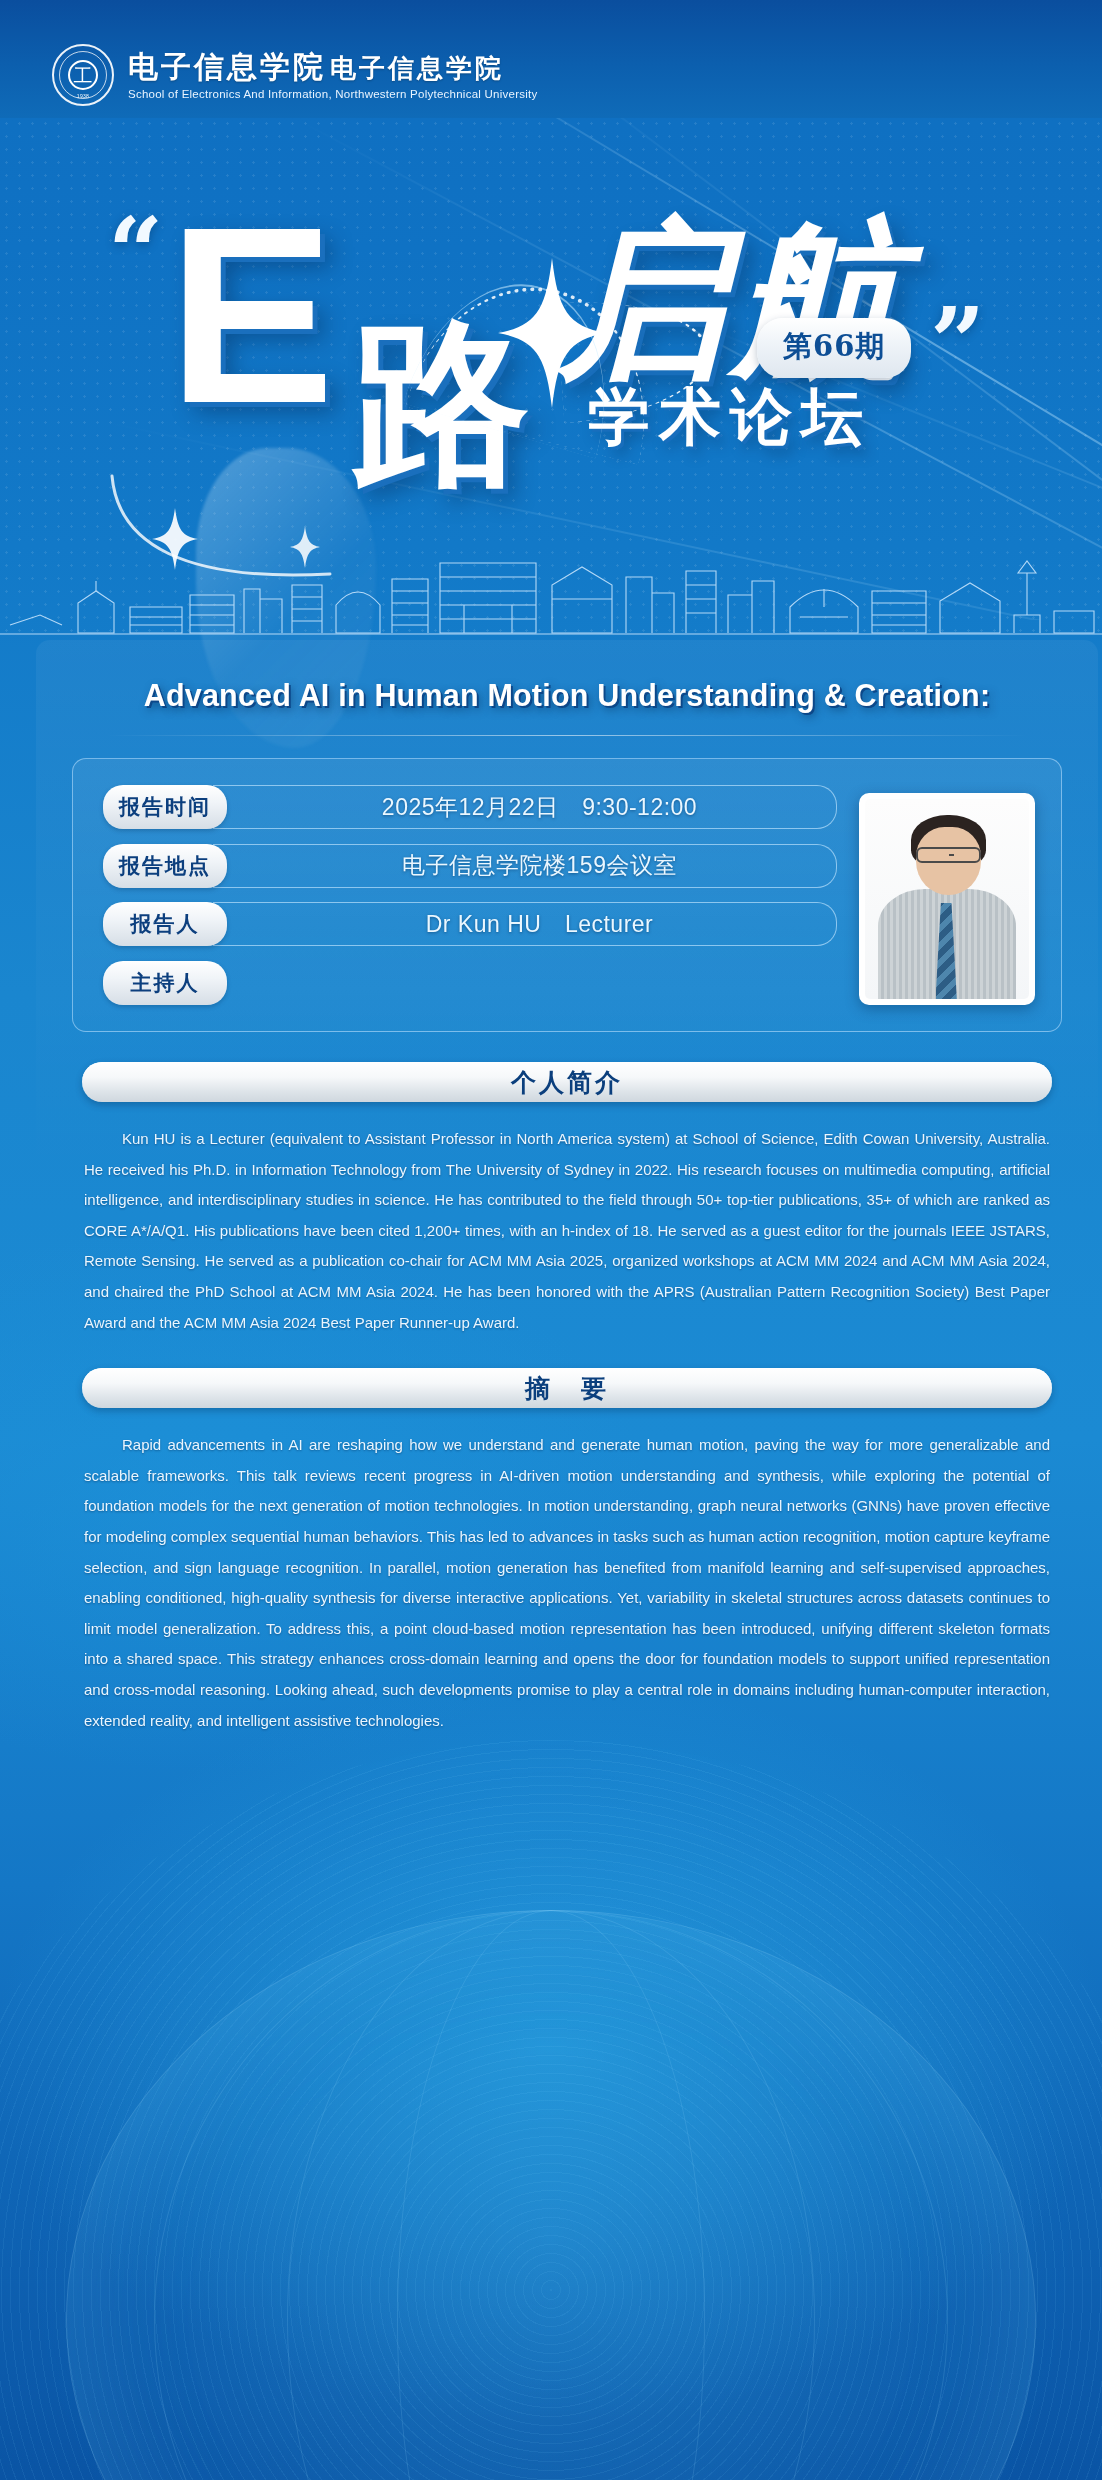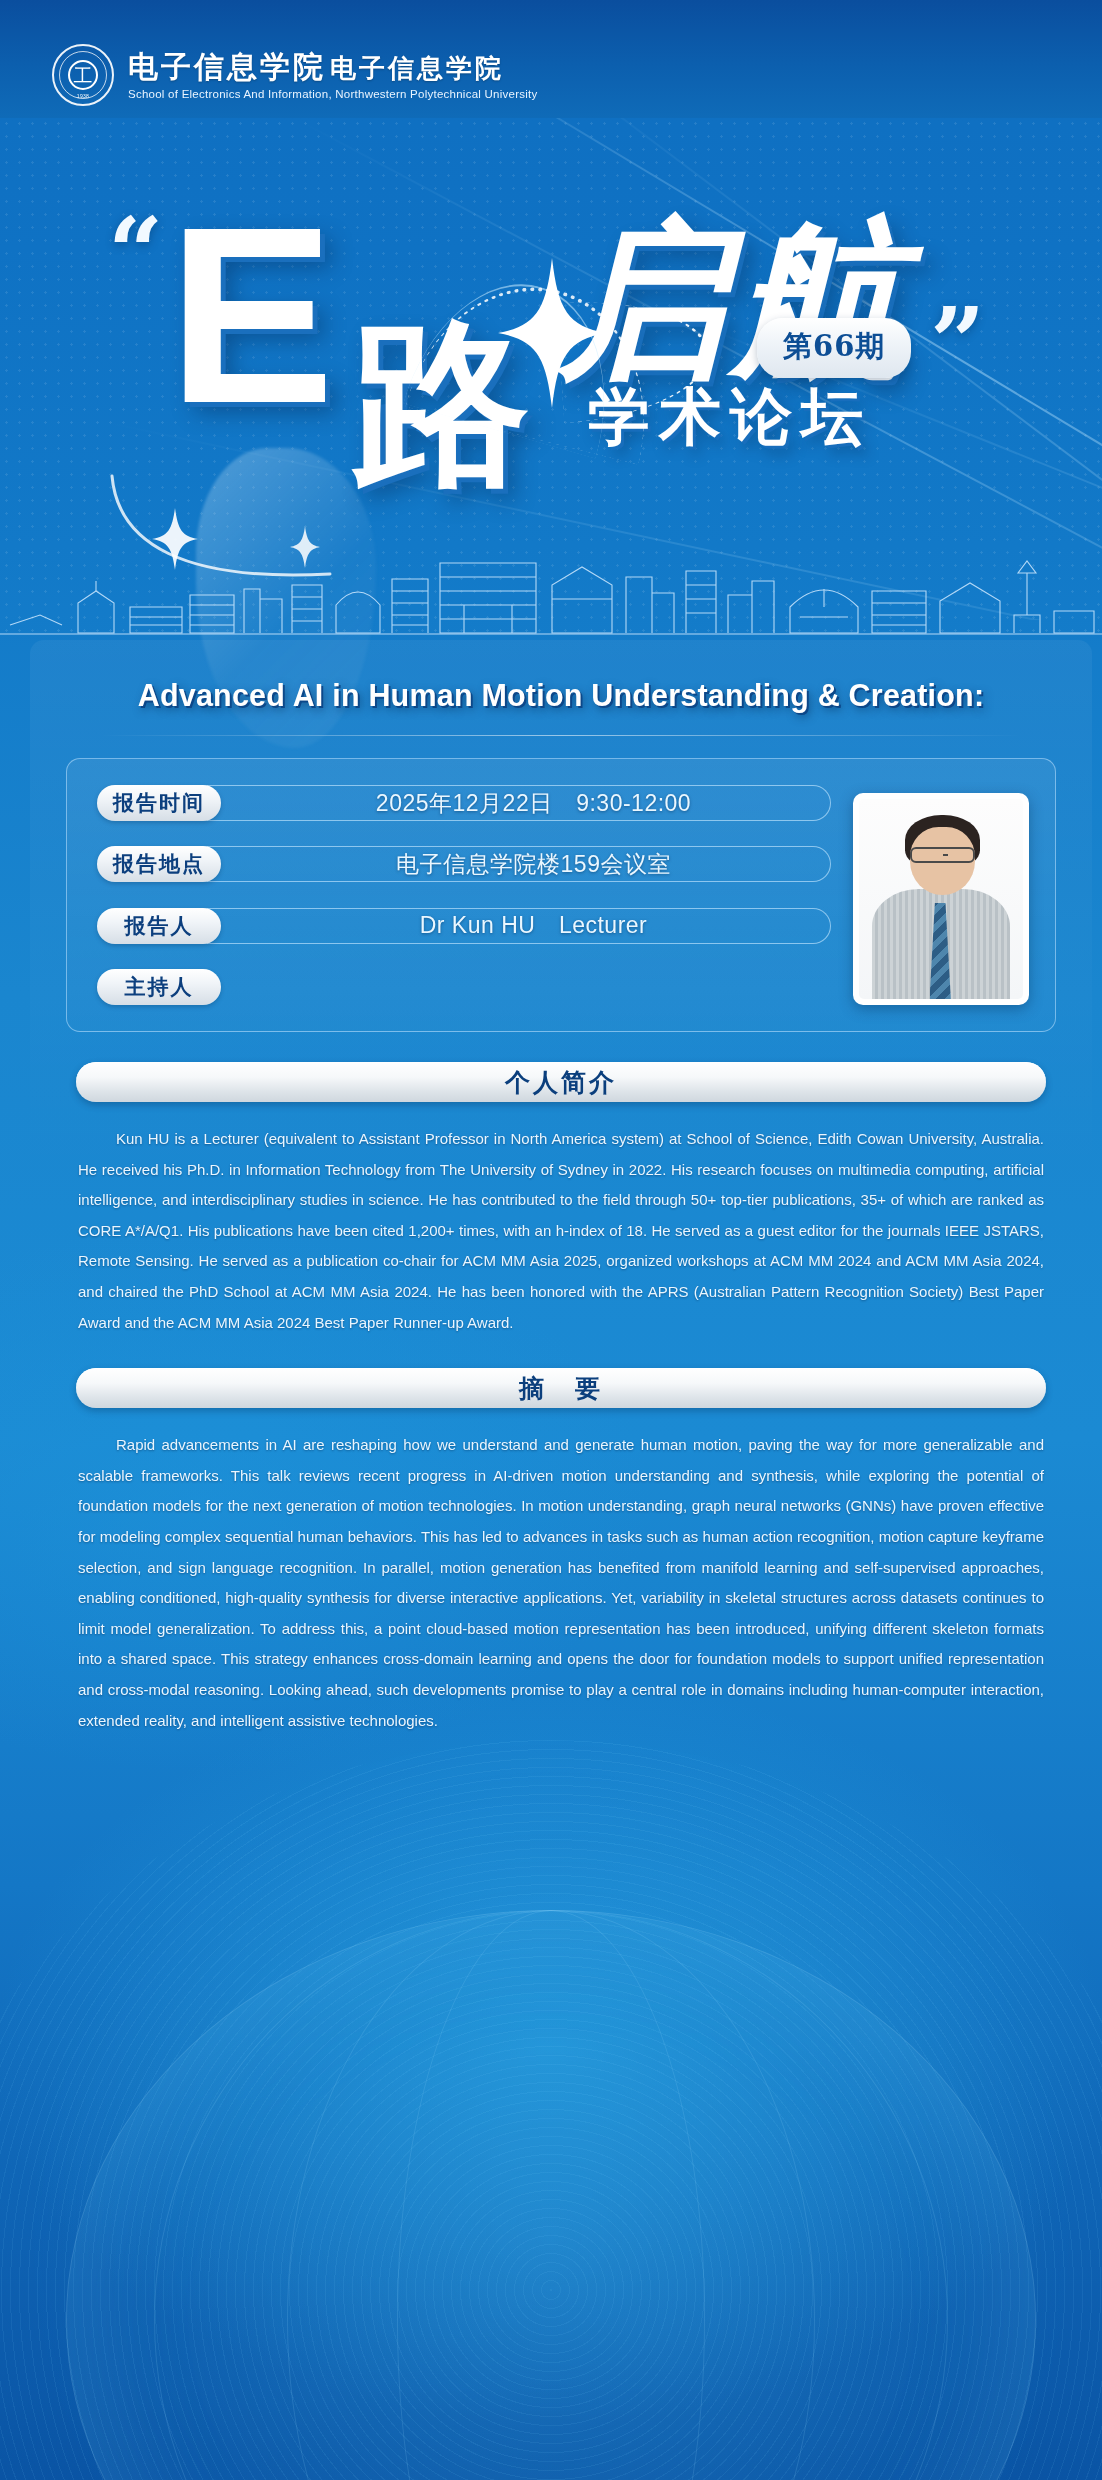--- a/index.html
+++ b/index.html
@@ -168,21 +168,21 @@
     filter:blur(1.5px); pointer-events:none;
   }
 
   
   #skyline{
     position:absolute; left:0; top:555px; width:100%; height:85px; pointer-events:none;
   }
 
   
   #content{
-    position:absolute; left:30px; top:640px; width:1062px; height:1790px;
+    position:absolute; left:36px; top:640px; width:1062px; height:1790px;
     border-radius:14px;
     background:linear-gradient(180deg,rgba(255,255,255,.05),rgba(255,255,255,0) 30%);
   }
 
   #talkTitle{
     margin:33px 46px 0; text-align:center; color:#ffffff;
     font-size:30.5px; font-weight:bold; line-height:44px; letter-spacing:.2px;
     font-family:"Liberation Sans","DejaVu Sans",sans-serif;
     text-shadow:2px 2px 0 rgba(12,70,135,.95), 3px 4px 9px rgba(3,40,82,.55);
   }
@@ -193,21 +193,21 @@
 
   
   #infoPanel{
     margin:22px 36px 0; position:relative;
     border:1px solid rgba(190,225,255,.55); border-radius:14px;
     padding:26px 26px 26px 30px; min-height:258px;
     background:linear-gradient(180deg,rgba(255,255,255,.07),rgba(255,255,255,.02));
     display:flex; gap:22px;
   }
   #infoRows{ flex:1; display:flex; flex-direction:column; justify-content:space-between; gap:12px; }
-  .row{ display:flex; align-items:stretch; height:36px; }
+  .row{ display:flex; align-items:stretch; height:44px; }
   .row-label{
     width:124px; flex:none; border-radius:20px;
     background:linear-gradient(180deg,#ffffff 0%,#f0f4f8 40%,#d6dee6 100%);
     color:#0c3f7e; font-size:21px; font-weight:bold; letter-spacing:2px;
     display:flex; align-items:center; justify-content:center;
     font-family:"DejaVu Serif","Liberation Serif",serif;
     box-shadow:0 2px 4px rgba(2,40,80,.25);
     position:relative; z-index:2;
   }
   .row-value{

